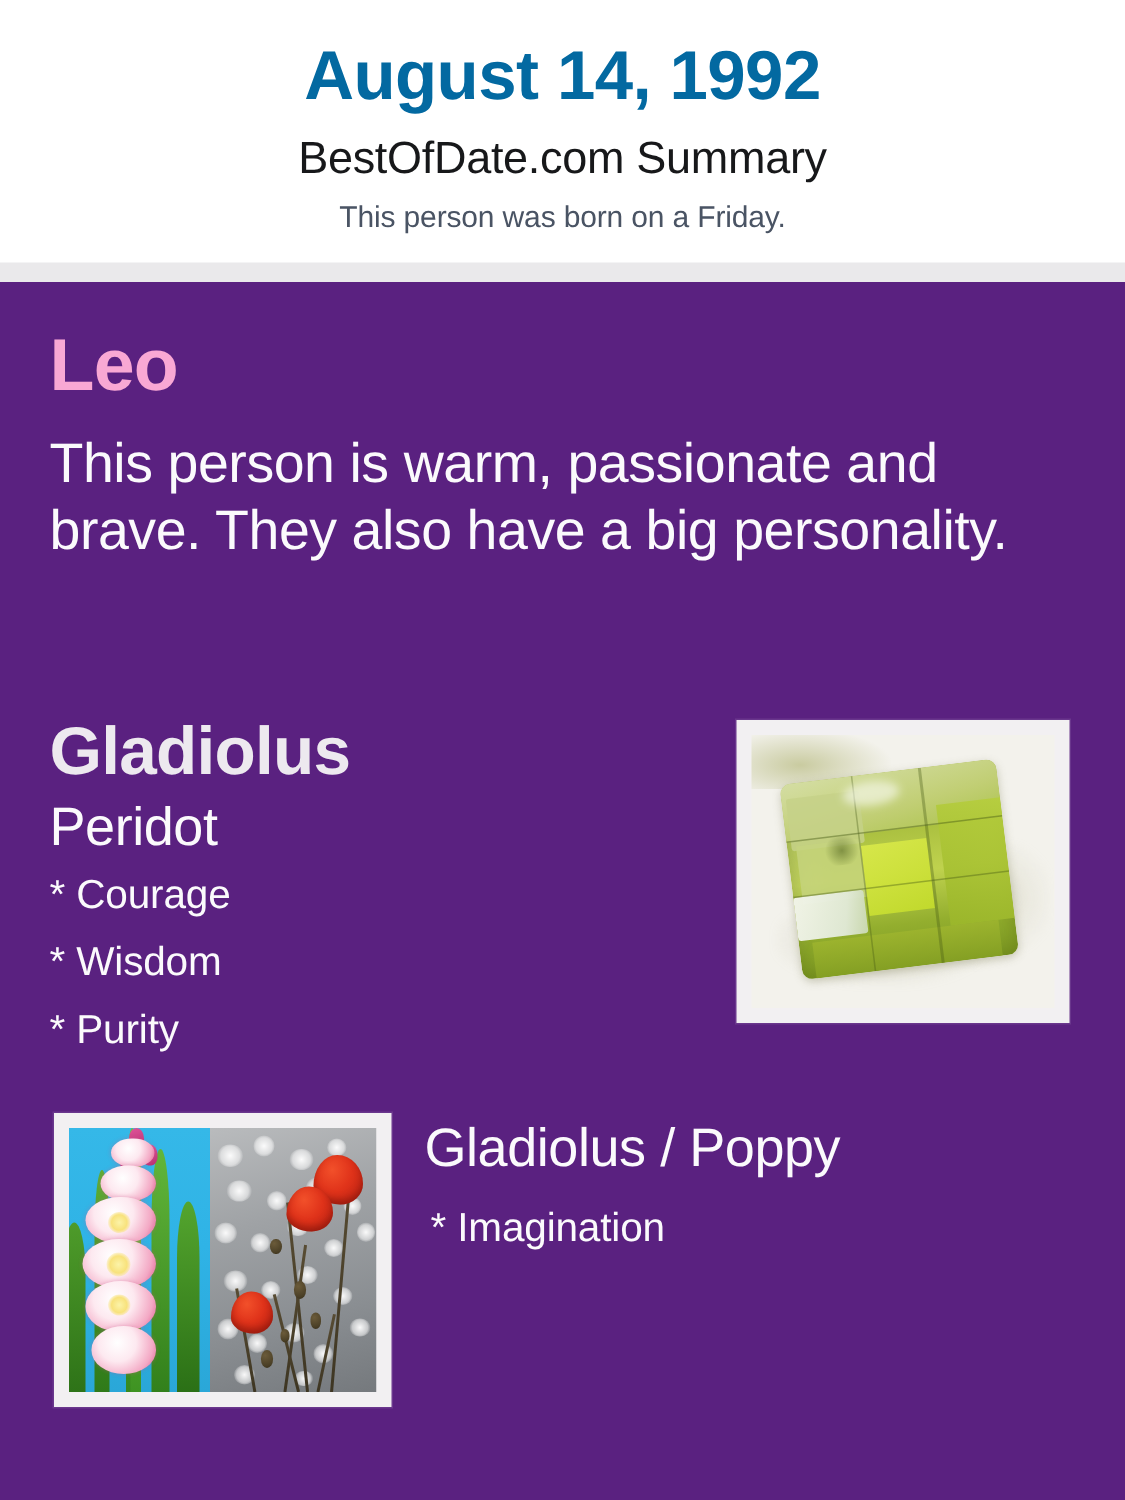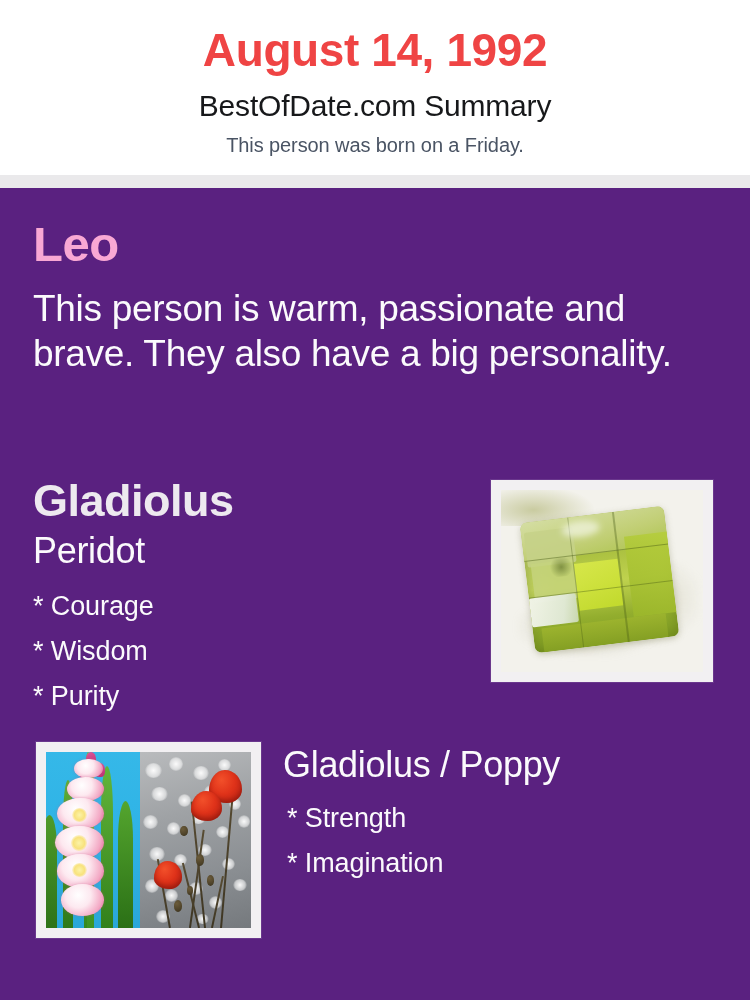--- a/index.html
+++ b/index.html
@@ -11,21 +11,21 @@
   }
   #page { position:relative; width:750px; height:1000px; }
 
   
   .header {
     position:absolute; left:0; top:0; width:750px; height:175px;
     background:#ffffff; text-align:center;
   }
   .hdr-title {
     font-family:"Liberation Sans", sans-serif;
-    font-size:46px; font-weight:bold; color:#ef4444;
+    font-size:46px; font-weight:bold; color:#0369a1;
     letter-spacing:-0.4px; line-height:1;
     padding-top:27px;
   }
   .hdr-sub {
     font-family:"Liberation Sans", sans-serif;
     font-size:30px; font-weight:normal; color:#17181A;
     line-height:1; padding-top:18px; letter-spacing:-0.2px;
   }
   .hdr-sub2 {
     font-family:"Liberation Sans", sans-serif;
@@ -61,21 +61,21 @@
   .sec-head {
     font-family:"Liberation Sans", sans-serif;
     font-size:45px; font-weight:bold; color:#EDE9EF;
     line-height:1; letter-spacing:-0.5px;
   }
   .sec-sub {
     font-family:"Liberation Sans", sans-serif;
     font-size:36px; font-weight:normal; color:#FBFAFC;
     line-height:1; letter-spacing:-0.3px; margin-top:10px;
   }
-  .sec-list { margin-top:24px; list-style:none; }
+  .sec-list { margin-top:14px; list-style:none; }
   .sec-list li {
     font-family:"Liberation Sans", sans-serif;
     font-size:27px; font-weight:normal; color:#FBFAFC;
     line-height:1; margin-bottom:18px; letter-spacing:-0.1px;
   }
 
   
   .birthstone-text { position:absolute; left:33px; top:290px; width:430px; }
   
   .flower-text { position:absolute; left:283px; top:549px; width:440px; }
@@ -355,19 +355,18 @@
           <div class="podhead" style="left:60%;top:70%;width:7%;height:6%"></div>
           <div class="podhead" style="left:30%;top:84%;width:8%;height:7%"></div>
           <div class="podhead" style="left:42%;top:76%;width:6%;height:5%"></div>
         </div>
       </div>
     </div>
 
     <div class="flower-text">
       <div class="sec-sub">Gladiolus / Poppy</div>
       <ul class="sec-list">
-        <li>* Strength</li>
         <li>* Imagination</li>
       </ul>
     </div>
 
   </div>
 </div>
 
 </body></html>

